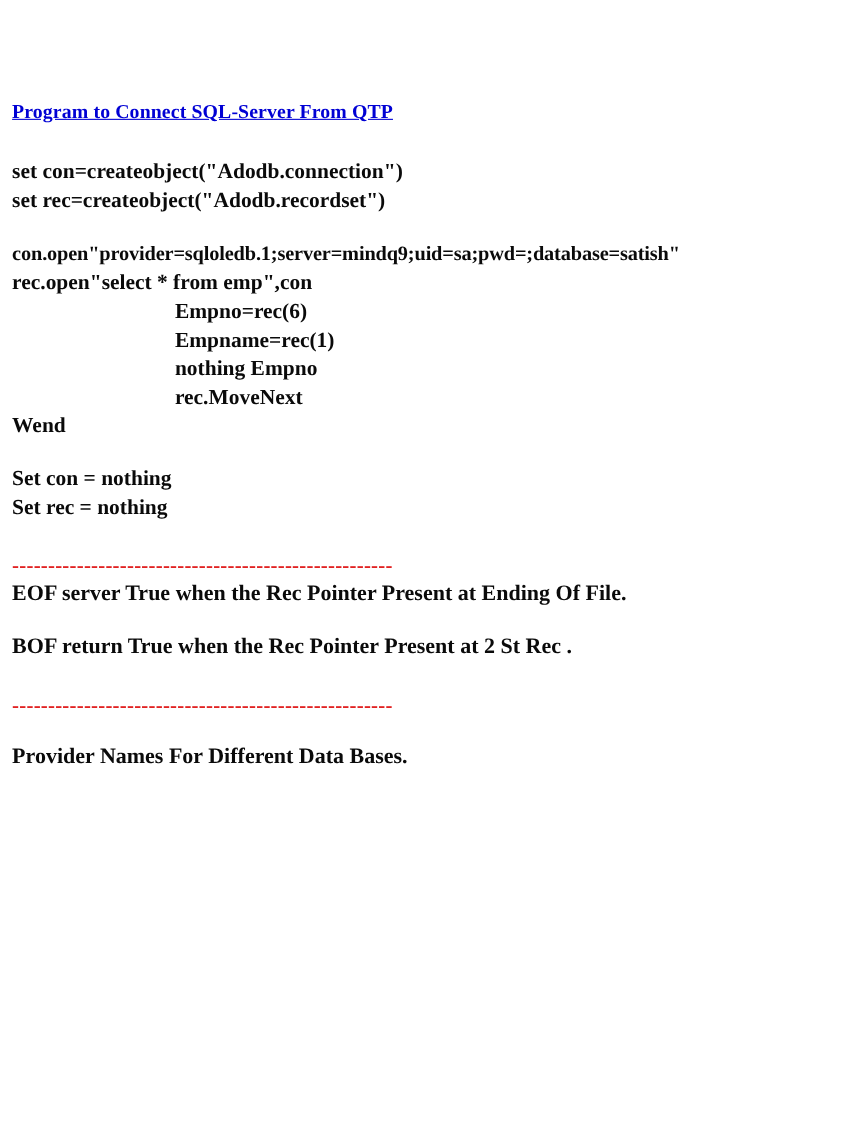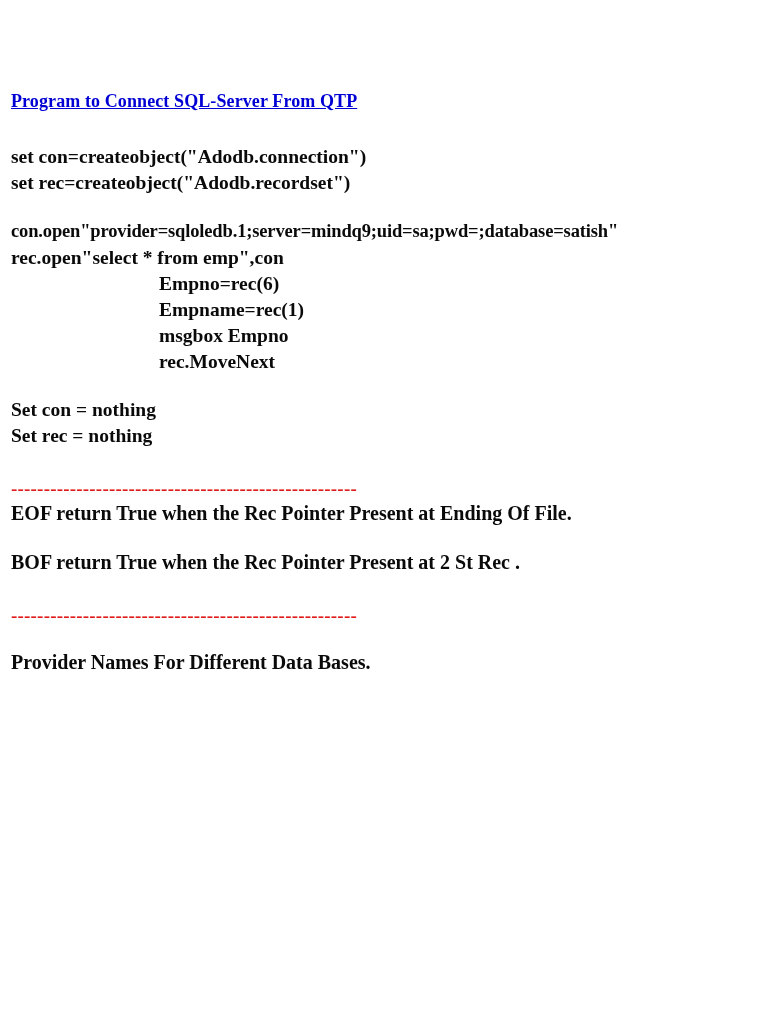--- a/index.html
+++ b/index.html
@@ -104,36 +104,37 @@
       <div class="code-line">set rec=createobject("Adodb.recordset")</div>
     </div>
 
     <div class="spacer-md"></div>
 
     <div>
       <div class="code-line connstr">con.open"provider=sqloledb.1;server=mindq9;uid=sa;pwd=;database=satish"</div>
       <div class="code-line">rec.open"select * from emp",con</div>
       <div class="code-line indent">Empno=rec(6)</div>
       <div class="code-line indent">Empname=rec(1)</div>
-      <div class="code-line indent">msgbox Empno</div>
+      <div class="code-line indent">nothing Empno</div>
       <div class="code-line indent">rec.MoveNext</div>
+      <div class="code-line">Wend</div>
     </div>
 
     <div class="spacer-md"></div>
 
     <div>
       <div class="code-line">Set con = nothing</div>
       <div class="code-line">Set rec = nothing</div>
     </div>
 
     <div class="spacer-lg"></div>
 
     <div class="separator">-----------------------------------------------------</div>
 
-    <div class="text-line">EOF return True when the Rec Pointer Present at Ending Of File.</div>
+    <div class="text-line">EOF server True when the Rec Pointer Present at Ending Of File.</div>
 
     <div class="spacer-md"></div>
 
     <div class="text-line">BOF return True when the Rec Pointer Present at 2 St Rec .</div>
 
     <div class="spacer-lg"></div>
 
     <div class="separator">-----------------------------------------------------</div>
 
     <div class="spacer-md"></div>

